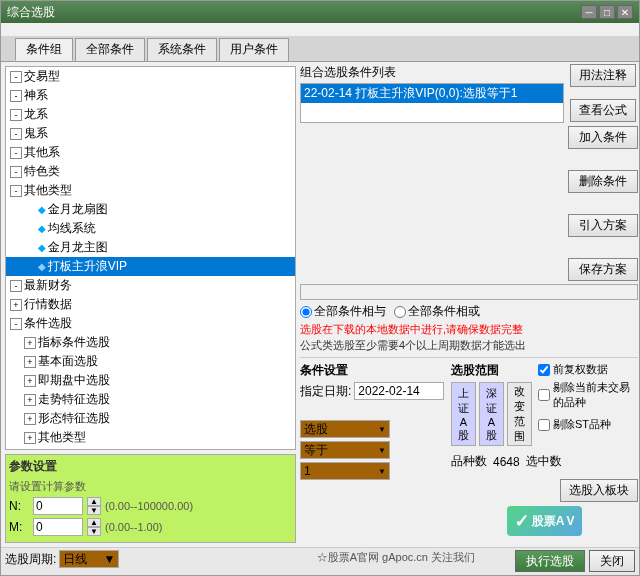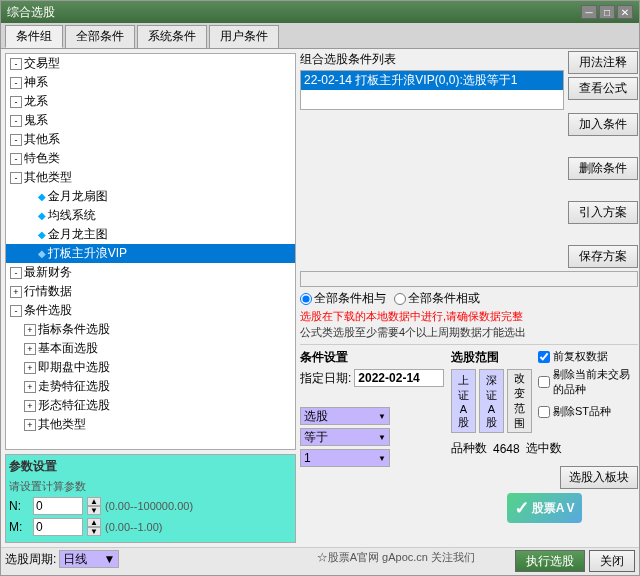--- a/index.html
+++ b/index.html
@@ -4,57 +4,57 @@
   <style>
     * { box-sizing: border-box; margin: 0; padding: 0; font-family: "SimSun", "宋体", sans-serif; font-size: 12px; }
     body { width: 640px; height: 576px; background: #f0f0f0; overflow: hidden; }
     
     .window { width: 640px; height: 576px; background: #f0f0f0; border: 1px solid #999; display: flex; flex-direction: column; }
     .title-bar { background: linear-gradient(to bottom, #5a8a5a, #3d6b3d); color: white; padding: 3px 6px; display: flex; justify-content: space-between; align-items: center; height: 22px; flex-shrink: 0; }
     .title-text { font-size: 12px; color: white; }
     .title-buttons { display: flex; gap: 2px; }
     .title-btn { background: #888; border: 1px solid #666; color: white; width: 16px; height: 14px; font-size: 10px; display: flex; align-items: center; justify-content: center; cursor: pointer; }
     
-    .tab-bar { display: flex; background: #d4d4d4; border-bottom: 1px solid #999; flex-shrink: 0; padding-top: 2px; padding-left: 4px; gap: 2px; }
+    .tab-bar { display: flex; background: #d4d4d4; border-bottom: 1px solid #999; flex-shrink: 0; padding-top: 2px; padding-left: 14px; gap: 2px; margin-top: 13px; }
     .tab { padding: 2px 10px; border: 1px solid #999; border-bottom: none; background: #e8e8e8; cursor: pointer; font-size: 12px; }
     .tab.active { background: #f0f0f0; border-bottom: 1px solid #f0f0f0; }
     .tree-area { flex: 1; overflow-y: auto; overflow-x: hidden; background: white; border: 1px solid #aaa; margin: 2px; }
     
     .tree-item { display: flex; align-items: center; padding: 1px 2px; cursor: pointer; white-space: nowrap; }
     .tree-item.selected { background: #0078d4; color: white; }
     .tree-indent1 { padding-left: 4px; }
     .tree-indent2 { padding-left: 18px; }
     .tree-indent3 { padding-left: 32px; }
     .expand-icon { width: 12px; height: 12px; border: 1px solid #888; display: inline-flex; align-items: center; justify-content: center; font-size: 9px; margin-right: 2px; background: white; flex-shrink: 0; }
     .diamond-icon { color: #00aaff; margin-right: 2px; font-size: 10px; }
     
-    .params-section { border: 1px solid #aaa; margin: 2px; padding: 3px; background: #5eead4; }
+    .params-section { border: 1px solid #aaa; margin: 2px; padding: 3px; background: #bef264; }
     .params-title { font-weight: bold; margin-bottom: 4px; color: #333; }
     .param-row { display: flex; align-items: center; margin-bottom: 3px; gap: 4px; }
     .param-label { width: 20px; }
     .param-input { width: 50px; border: 1px solid #aaa; padding: 1px 2px; height: 18px; }
     .param-range { color: #555; font-size: 11px; }
     .spin-btn { width: 14px; height: 9px; border: 1px solid #aaa; background: #e8e8e8; display: flex; align-items: center; justify-content: center; font-size: 8px; cursor: pointer; }
     .spin-wrapper { display: flex; flex-direction: column; }
     .condition-item { padding: 1px 3px; cursor: pointer; }
     .condition-item.selected { background: #0078d4; color: white; }
     .action-btn { padding: 2px 8px; border: 1px solid #888; background: linear-gradient(to bottom, #f5f5f5, #e0e0e0); cursor: pointer; font-size: 12px; text-align: center; }
     
     .progress-bar-area { height: 16px; border: 1px solid #aaa; background: #f0f0f0; margin-bottom: 2px; position: relative; }
     .radio-row { display: flex; gap: 8px; margin-bottom: 2px; align-items: center; }
     .radio-label { display: flex; align-items: center; gap: 2px; }
     .warning-text { color: red; font-size: 11px; line-height: 1.3; margin-bottom: 2px; }
     .info-text { color: #333; font-size: 11px; margin-bottom: 4px; }
-    .buttons-col { display: flex; flex-direction: column; gap: 3px; flex-shrink: 0; width: 70px; }
+    .buttons-col { display: flex; flex-direction: column; gap: 12px; flex-shrink: 0; width: 70px; align-items: center; }
     
     .condition-settings { width: 145px; flex-shrink: 0; }
     .condition-settings-title { font-weight: bold; margin-bottom: 3px; }
     .date-row { display: flex; align-items: center; gap: 3px; margin-bottom: 20px; }
-    .date-input { border: 1px solid #aaa; padding: 1px 3px; height: 18px; width: 90px; font-weight: bold; }
-    .select-dropdown { border: 1px solid #aaa; padding: 1px 3px; height: 18px; width: 90px; background: #c4b5fd; display: flex; align-items: center; justify-content: space-between; cursor: pointer; }
+    .date-input { border: 1px solid #aaa; padding: 1px 3px; height: 18px; width: 90px; }
+    .select-dropdown { border: 1px solid #aaa; padding: 1px 3px; height: 18px; width: 90px; background: #a16207; display: flex; align-items: center; justify-content: space-between; cursor: pointer; }
     .select-arrow { font-size: 8px; }
     .cond-row { display: flex; align-items: center; gap: 3px; margin-bottom: 3px; }
     .label-text { font-size: 12px; white-space: nowrap; }
     
     .stock-range-section { flex: 1; }
     .stock-range-title { font-weight: bold; margin-bottom: 3px; }
     .exchange-row { display: flex; gap: 3px; margin-bottom: 3px; }
     .exchange-btn { padding: 1px 6px; border: 1px solid #aaa; background: #e8e8e8; cursor: pointer; font-size: 11px; }
     .exchange-btn.active { background: #d0d0ff; }
     .change-range-btn { padding: 1px 6px; border: 1px solid #aaa; background: #e8e8e8; cursor: pointer; font-size: 11px; }

